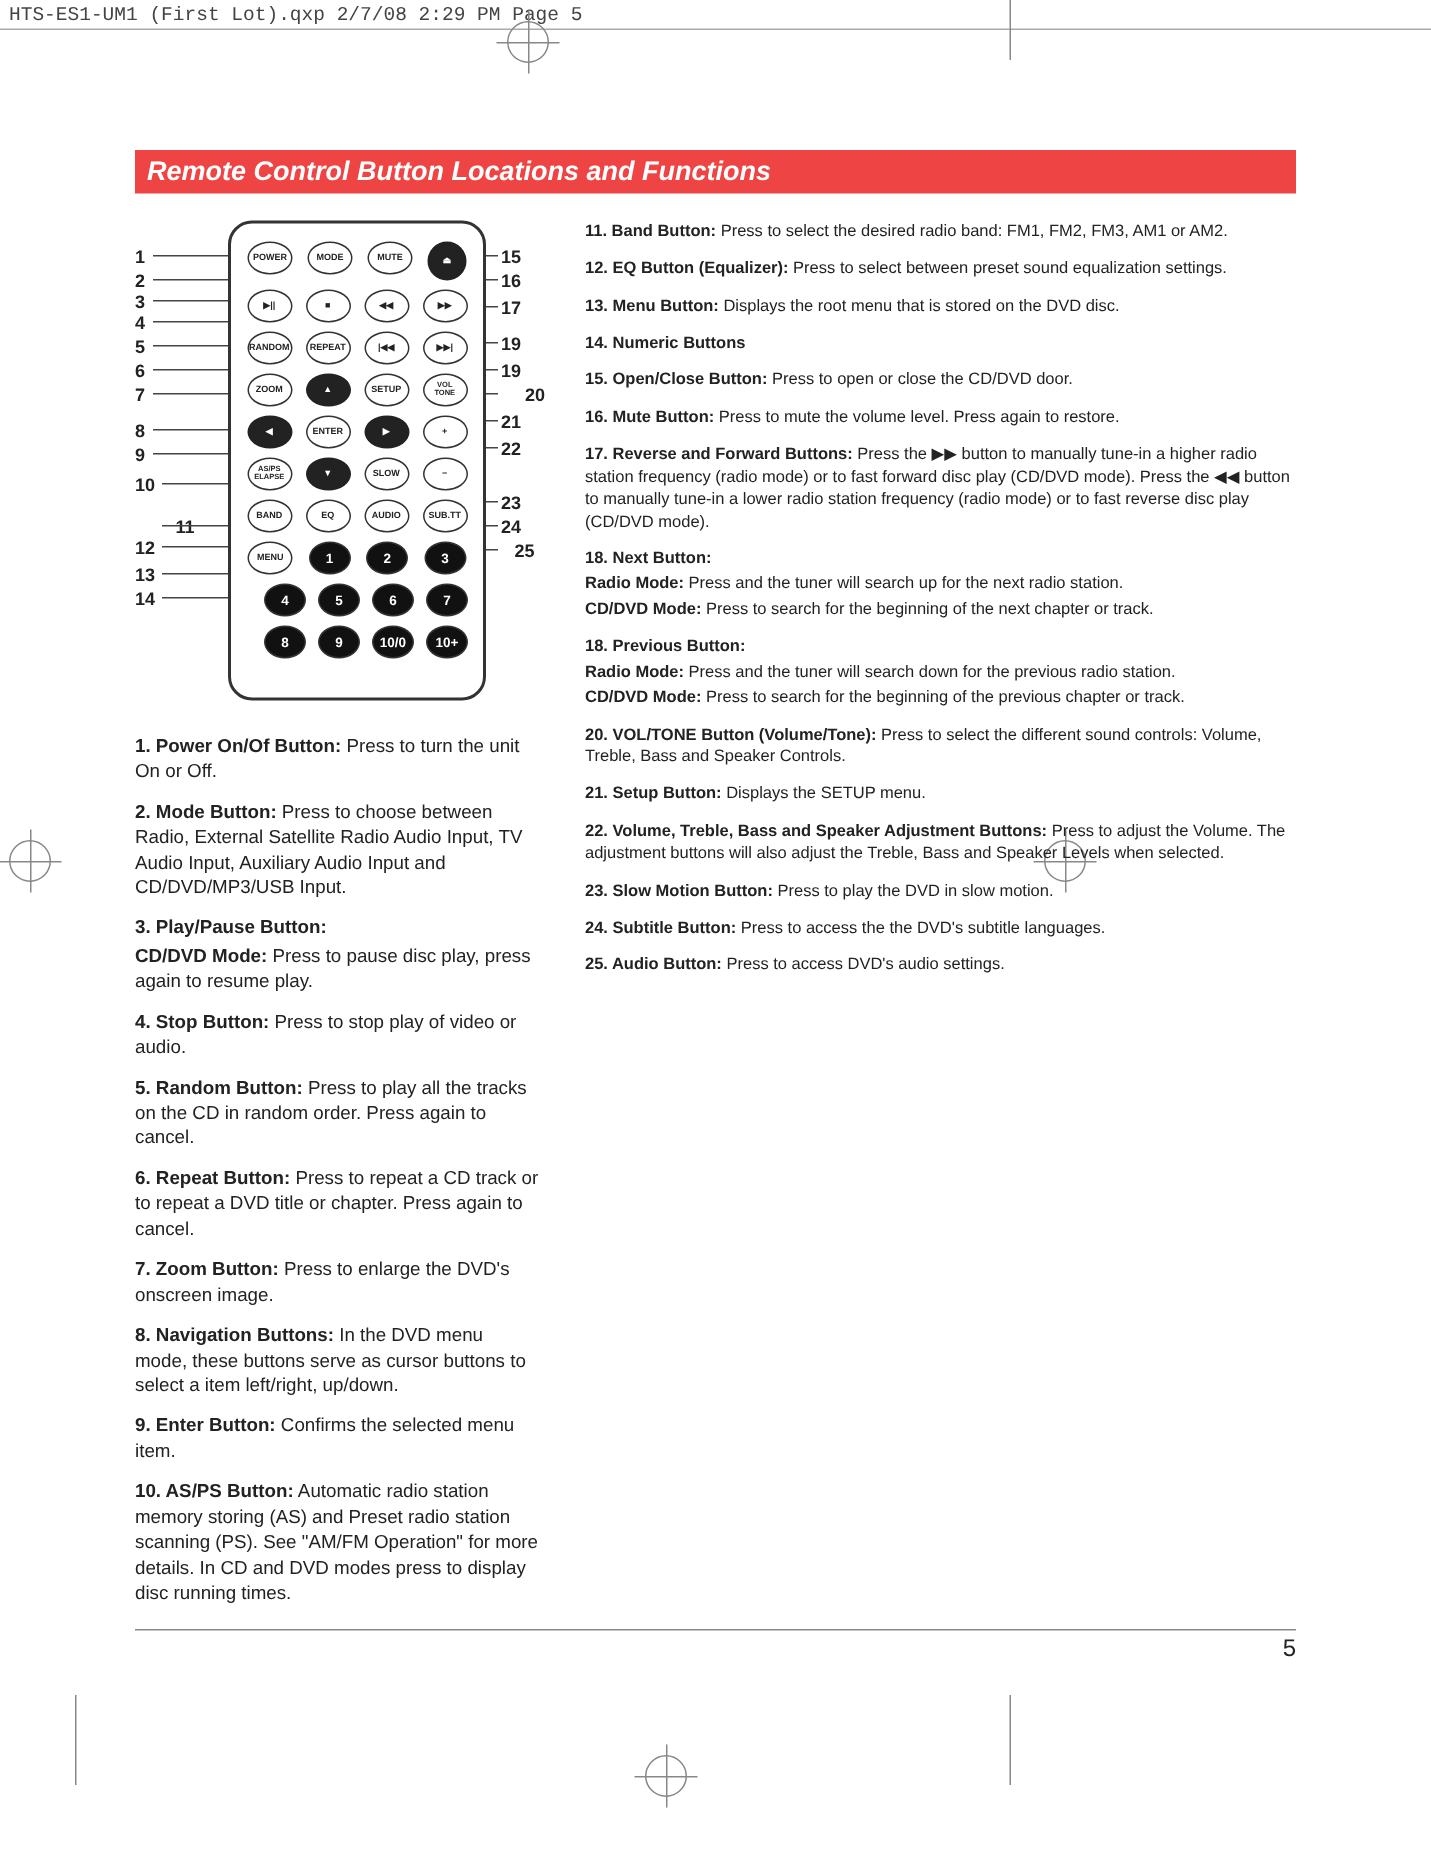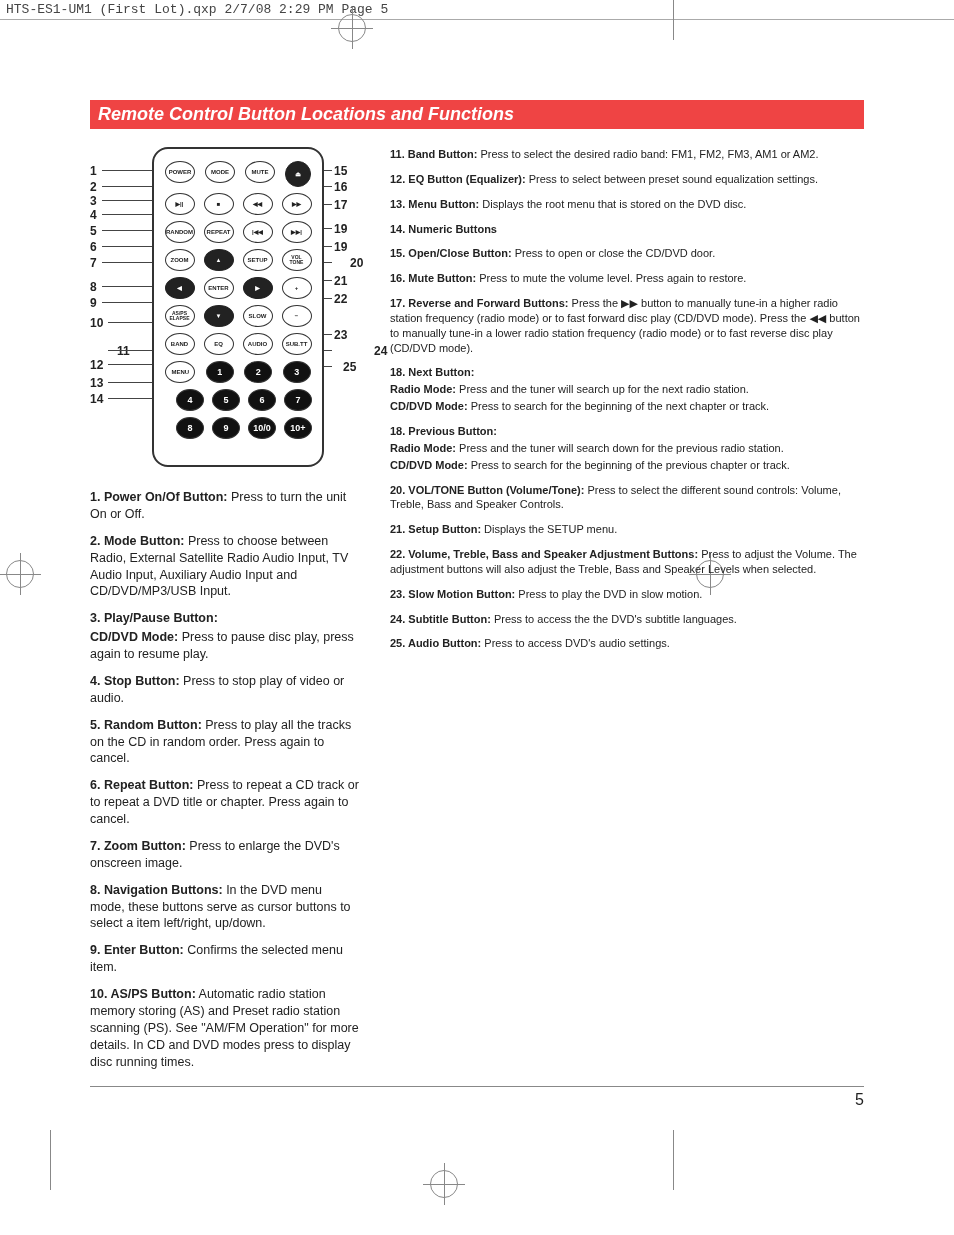--- a/index.html
+++ b/index.html
@@ -194,21 +194,21 @@
 
         <div class="lbl" style="left:244px; top:16px;">15</div>
         <div class="lbl" style="left:244px; top:32px;">16</div>
         <div class="lbl" style="left:244px; top:50px;">17</div>
         <div class="lbl" style="left:244px; top:74px;">19</div>
         <div class="lbl" style="left:244px; top:92px;">19</div>
         <div class="lbl" style="left:244px; top:108px;margin-left:16px;">20</div>
         <div class="lbl" style="left:244px; top:126px;">21</div>
         <div class="lbl" style="left:244px; top:144px;">22</div>
         <div class="lbl" style="left:244px; top:180px;">23</div>
-        <div class="lbl" style="left:244px; top:196px;margin-left:40px;">24</div>
+        <div class="lbl" style="left:244px; top:196px;">24</div>
         <div class="lbl" style="left:253px; top:212px;">25</div>
 
         <div class="leader" style="left:12px; top:23px; width:58px;"></div>
         <div class="leader" style="left:12px; top:39px; width:52px;"></div>
         <div class="leader" style="left:12px; top:53px; width:58px;"></div>
         <div class="leader" style="left:12px; top:67px; width:52px;"></div>
         <div class="leader" style="left:12px; top:83px; width:58px;"></div>
         <div class="leader" style="left:12px; top:99px; width:52px;"></div>
         <div class="leader" style="left:12px; top:115px; width:58px;"></div>
         <div class="leader" style="left:12px; top:139px; width:58px;"></div>

